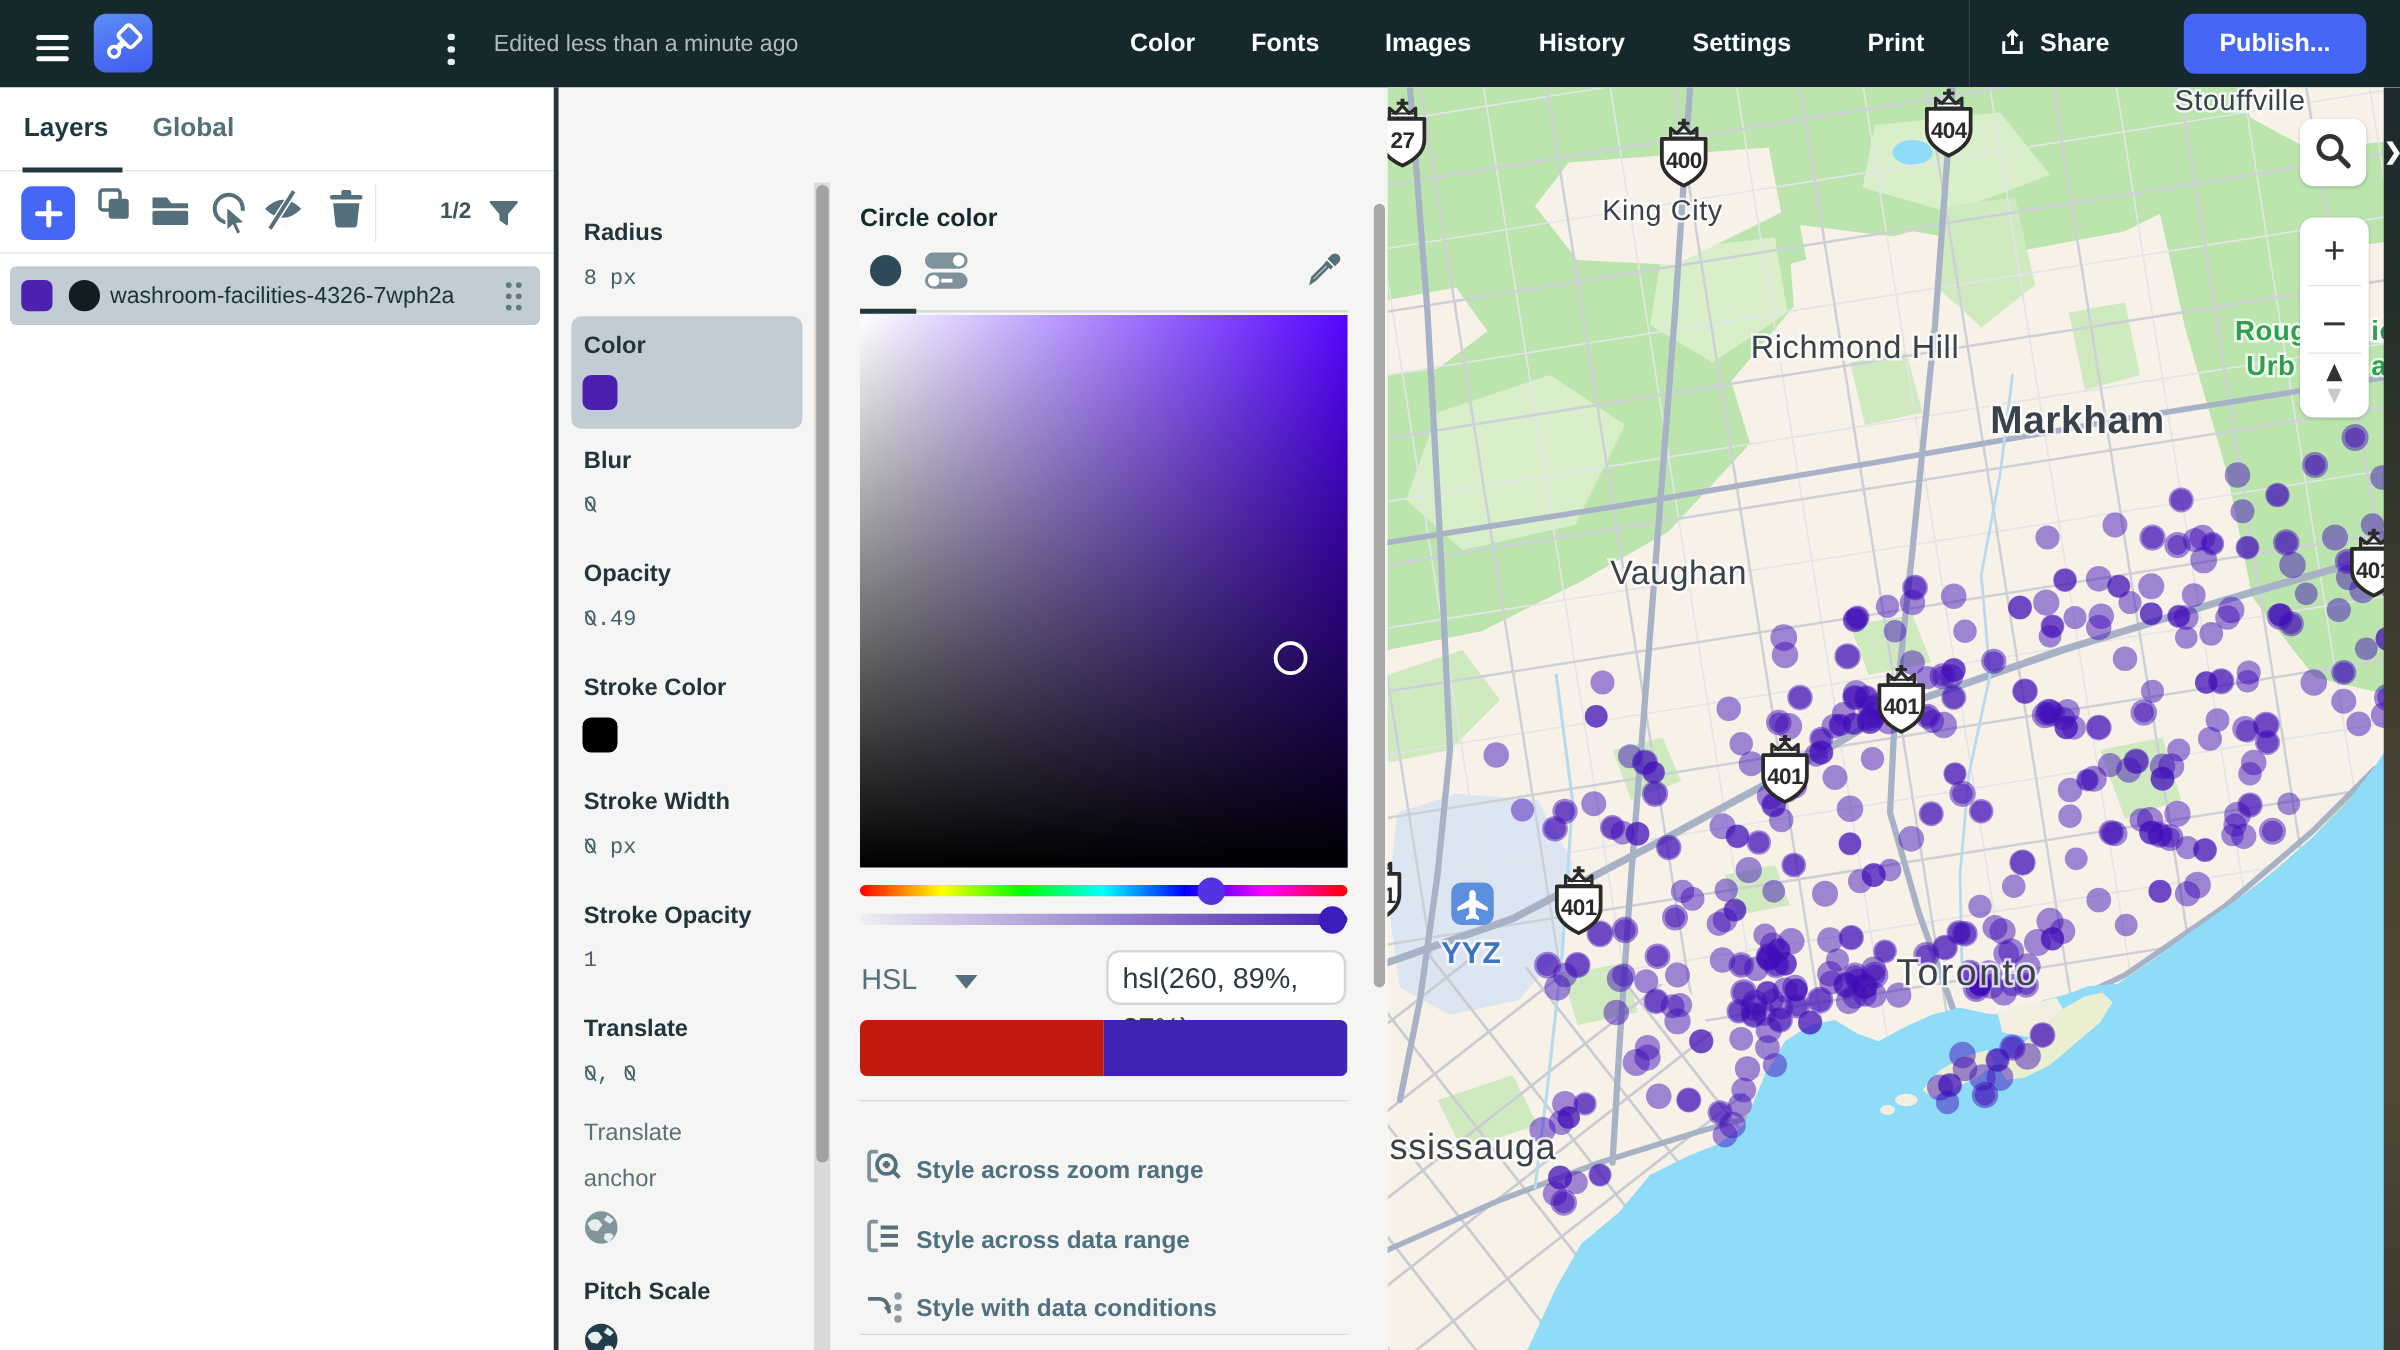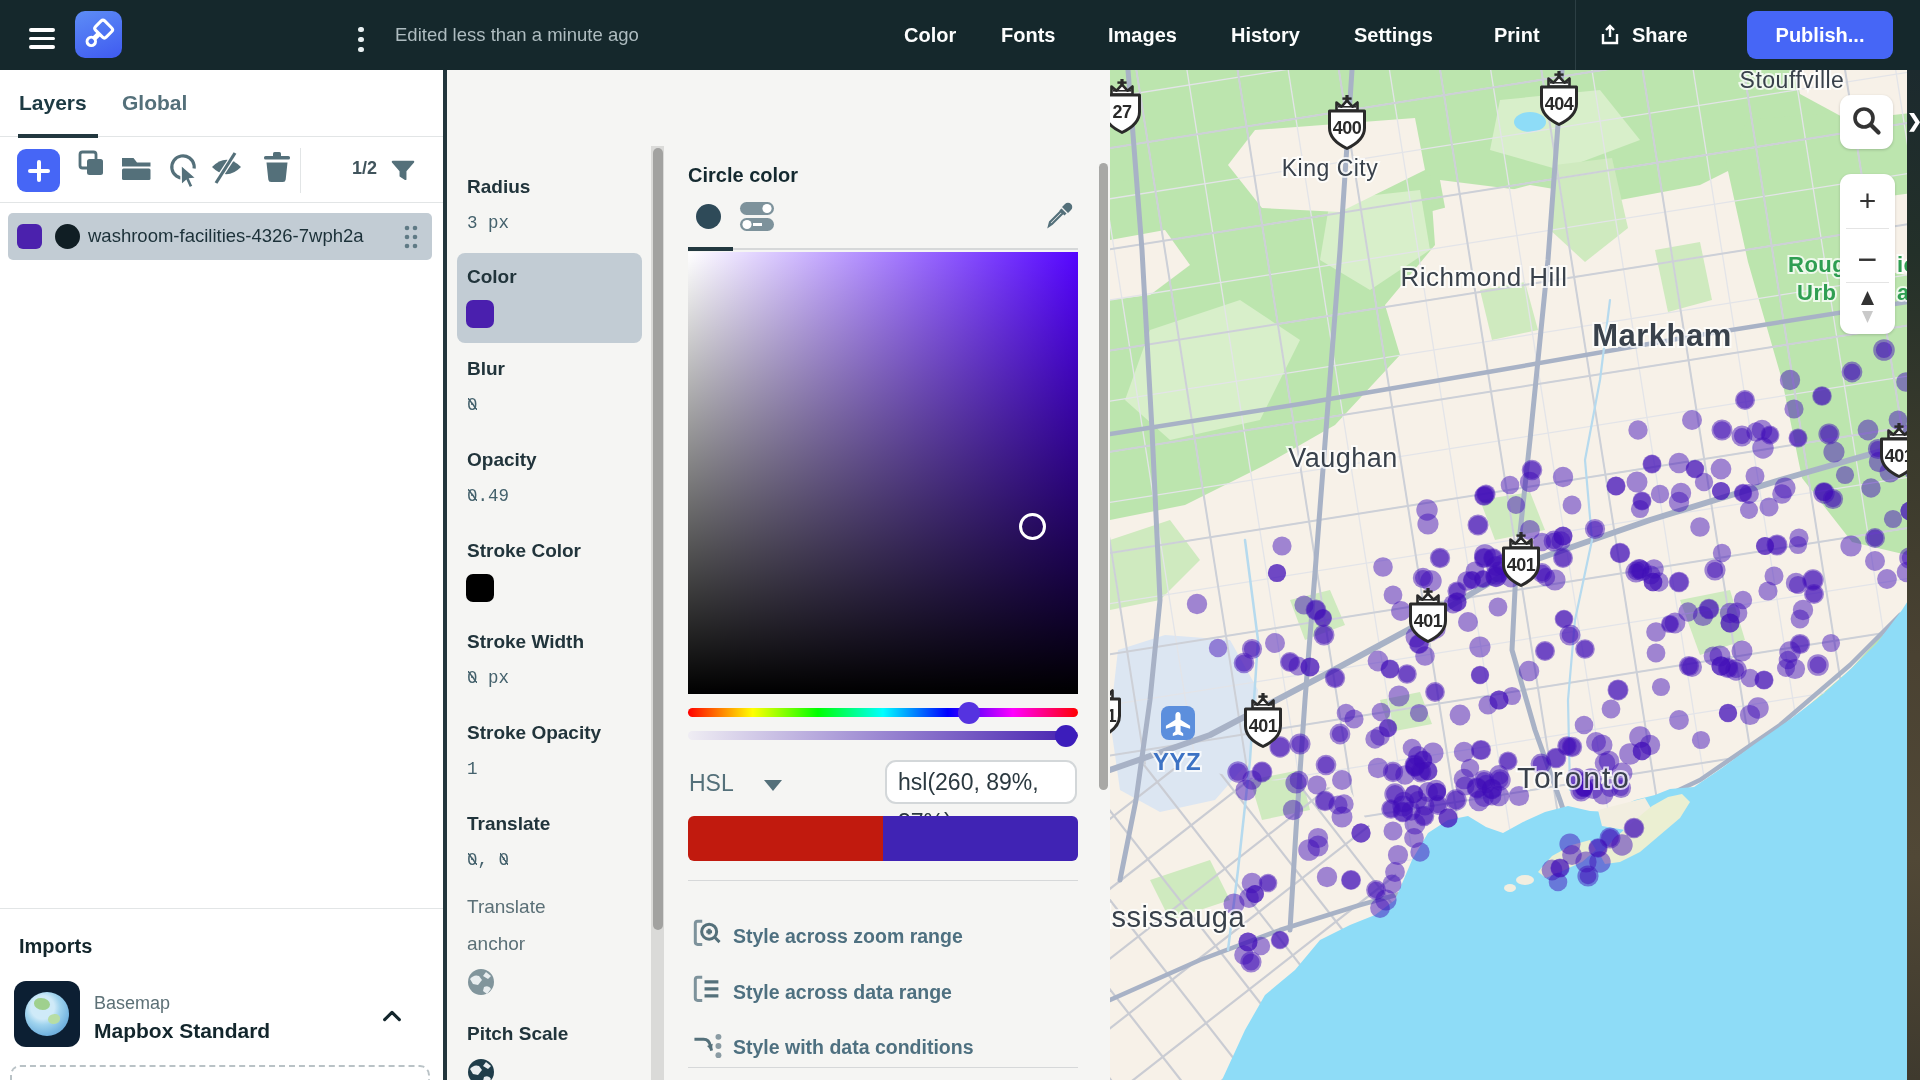--- a/index.html
+++ b/index.html
@@ -181,40 +181,26 @@
      <g fill="#5f7a85">
           <circle cx="5" cy="5" r="2.3"></circle>
           <circle cx="13" cy="5" r="2.3"></circle>
      <circle cx="5" cy="14" r="2.3"></circle>
           <circle cx="13" cy="14" r="2.3"></circle>
      <circle cx="5" cy="23" r="2.3"></circle>
           <circle cx="13" cy="23" r="2.3"></circle>
         </g>
    </svg>
  </div>
- <div id="imports">
-   <h3>Imports</h3>
-   <div id="bmtile">
-        <div class="gl"></div>
-        <div class="c1"></div>
-        <div class="c2"></div>
-      </div>
-   <div id="bmname1">Basemap</div>
-   <div id="bmname2">Mapbox Standard</div>
-   <svg id="bmchev" viewBox="0 0 24 24">
-        <path d="M4 16 l8-8 8 8" fill="none" stroke="#13262c" stroke-width="3.4" stroke-linecap="round" stroke-linejoin="round"></path>
-      </svg>
-   <div id="dashbox"></div>
- </div>
 </div>
 
 <div id="mdiv"></div>
 <div id="mpanel">
   <div class="prop" style="top:106px">Radius</div>
-    <div class="pval" style="top:143px">3 px</div>
+    <div class="pval" style="top:143px">8 px</div>
     <div class="prop" style="top:288px">Blur</div>
     <div class="pval" style="top:325px"><i>0</i></div>
     <div class="prop" style="top:379px">Opacity</div>
     <div class="pval" style="top:416px"><i>0</i>.49</div>
     <div class="prop" style="top:470px">Stroke Color</div>
     <div class="prop" style="top:561px">Stroke Width</div>
     <div class="pval" style="top:598px"><i>0</i> px</div>
     <div class="prop" style="top:652px">Stroke Opacity</div>
     <div class="pval" style="top:689px">1</div>
     <div class="prop" style="top:743px">Translate</div>

